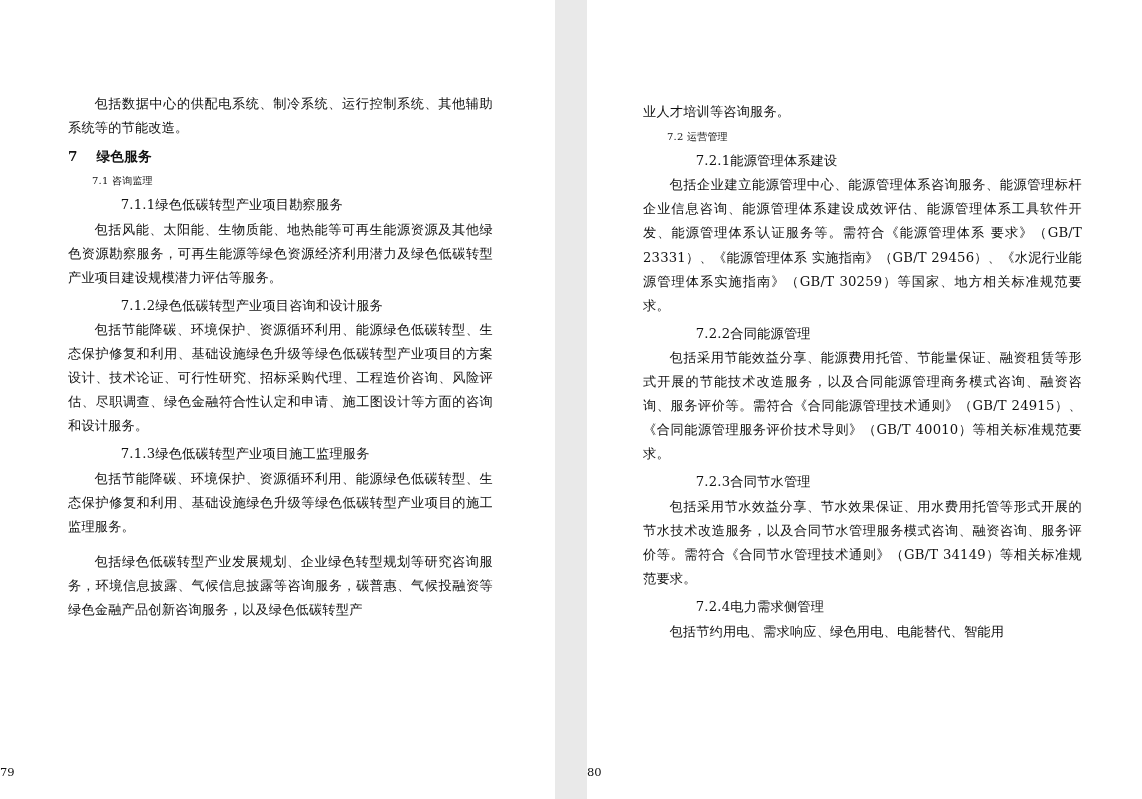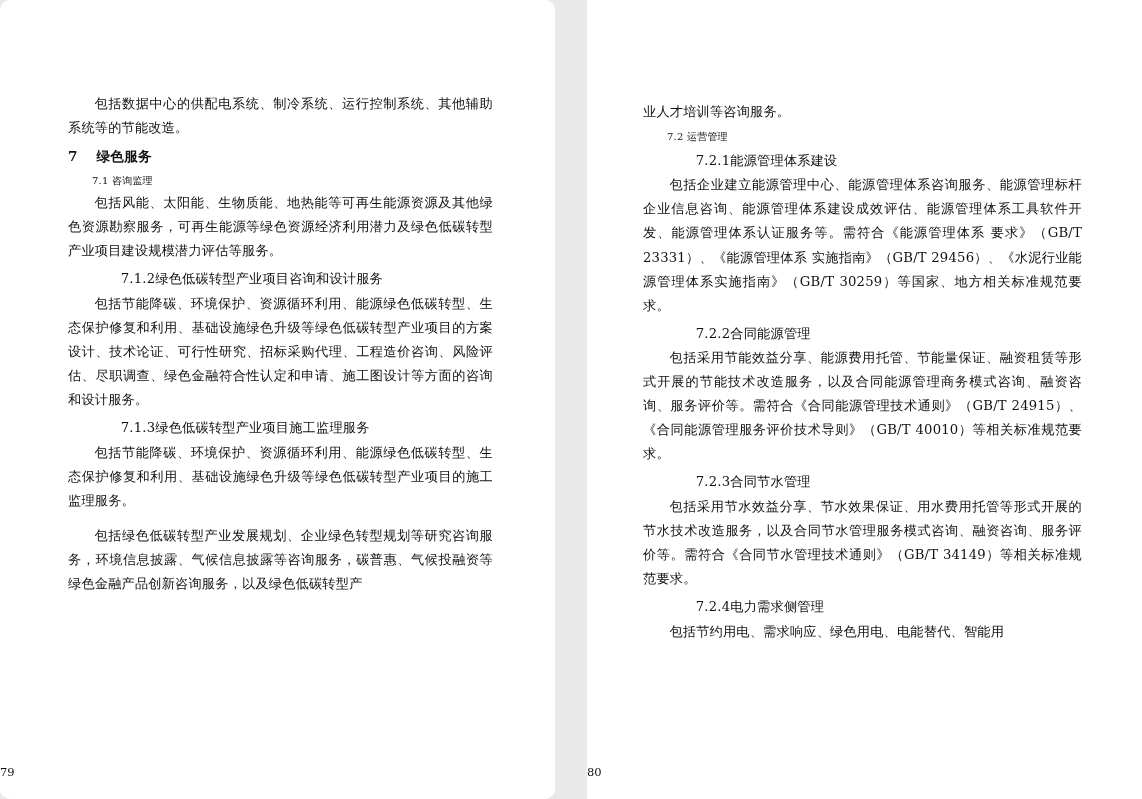--- a/index.html
+++ b/index.html
@@ -22,21 +22,21 @@
     background: #e9e9e9;
   }
   .page {
     background: #ffffff;
     width: 555px;
     height: 799px;
     box-sizing: border-box;
     position: relative;
     overflow: hidden;
   }
-  .page-left  { margin-left: 0px; border-radius: 10px; }
+  .page-left  { margin-left: 0px; }
   .page-right { margin-right: 0px; }
 
   .page-inner {
     position: absolute;
     left: 68px;
     right: 62px;
     top: 92px;
     bottom: 40px;
   }
   .page-right .page-inner {
@@ -113,20 +113,23 @@
       <p class="body-indent">包括数据中心的供配电系统、制冷系统、运行控制系统、其他辅助系统等的节能改造。</p>
 
       <p class="h1">
         <span class="num">7</span><span class="ttl">绿色服务</span>
       </p>
 
       <p class="h2">
         <span class="num">7.1</span><span class="ttl">咨询监理</span>
       </p>
 
+      <p class="h3">
+        <span class="num">7.1.1</span><span class="ttl">绿色低碳转型产业项目勘察服务</span>
+      </p>
 
       <p class="body-indent">包括风能、太阳能、生物质能、地热能等可再生能源资源及其他绿色资源勘察服务，可再生能源等绿色资源经济利用潜力及绿色低碳转型产业项目建设规模潜力评估等服务。</p>
 
       <p class="h3">
         <span class="num">7.1.2</span><span class="ttl">绿色低碳转型产业项目咨询和设计服务</span>
       </p>
 
       <p class="body-indent">包括节能降碳、环境保护、资源循环利用、能源绿色低碳转型、生态保护修复和利用、基础设施绿色升级等绿色低碳转型产业项目的方案设计、技术论证、可行性研究、招标采购代理、工程造价咨询、风险评估、尽职调查、绿色金融符合性认定和申请、施工图设计等方面的咨询和设计服务。</p>
 
       <p class="h3">

